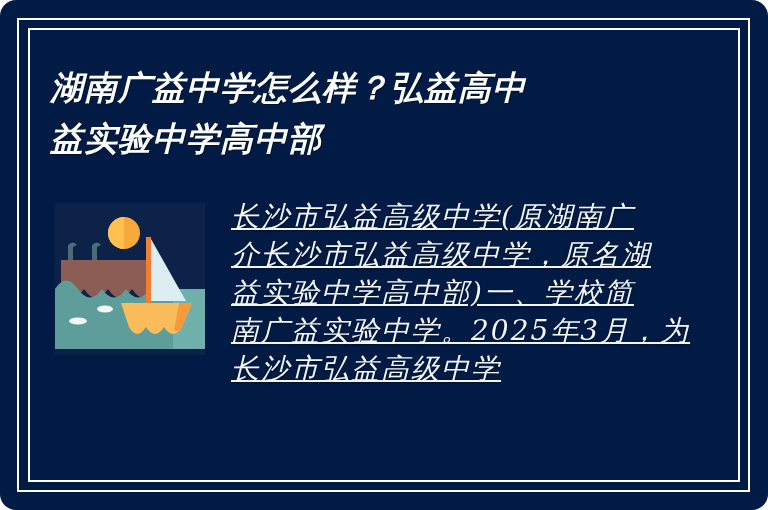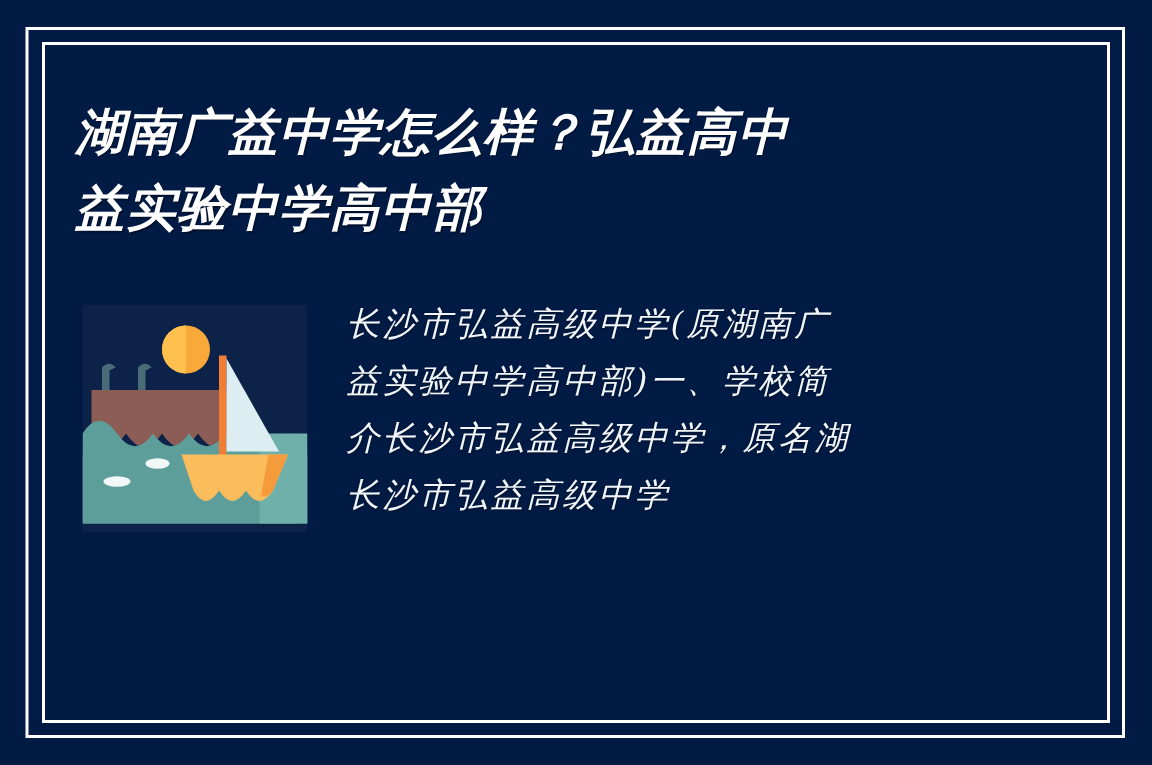--- a/index.html
+++ b/index.html
@@ -12,20 +12,21 @@
     overflow: hidden;
     font-family: "Liberation Sans", sans-serif;
   }
 
   #poster {
     position: relative;
     width: 768px;
     height: 510px;
     background: #021b45;
     overflow: hidden;
+    border-radius: 16px;
   }
 
   
   .frame-outer {
     position: absolute;
     left: 17px;
     top: 18px;
     width: 733px;
     height: 474px;
     border: 2px solid #ffffff;
@@ -77,27 +78,28 @@
   .body-block {
     position: absolute;
     left: 231px;
     top: 198px;
     width: 440px;
   }
   .body-line {
     display: block;
     color: #f2f6fb;
     font-family: "DejaVu Serif", serif;
-    font-size: 22px;
+    font-size: 28px;
     font-style: italic;
     font-weight: 500;
     line-height: 38px;
     letter-spacing: 2px;
     white-space: nowrap;
     text-shadow: 0 1px 2px rgba(0,0,0,0.45);
+    text-decoration: underline;
   }
 </style>
 </head>
 <body>
 
 <div id="poster">
 
   <div class="frame-outer"></div>
   <div class="frame-inner"></div>
 
@@ -136,18 +138,19 @@
 
       <path d="M96 36 L96 98 L131 98 Z" fill="#dceef2"></path>
 
       <path d="M66 100 H137 L127 124 q-9 14 -18 0 q-9 14 -18 0 q-9 14 -17 0 Z" fill="#fbbd5c"></path>
       <path d="M124 100 H137 L127 124 q-4 6 -8 3 Z" fill="#f59b3c"></path>
     </svg>
   </div>
 
   <div class="body-block">
     <span class="body-line">长沙市弘益高级中学(原湖南广</span>
+    <span class="body-line">介长沙市弘益高级中学，原名湖</span>
     <span class="body-line">益实验中学高中部)一、学校简</span>
-    <span class="body-line">介长沙市弘益高级中学，原名湖</span>
+    <span class="body-line">南广益实验中学。2025年3月，为</span>
     <span class="body-line">长沙市弘益高级中学</span>
   </div>
 
 </div>
 
 </body></html>

